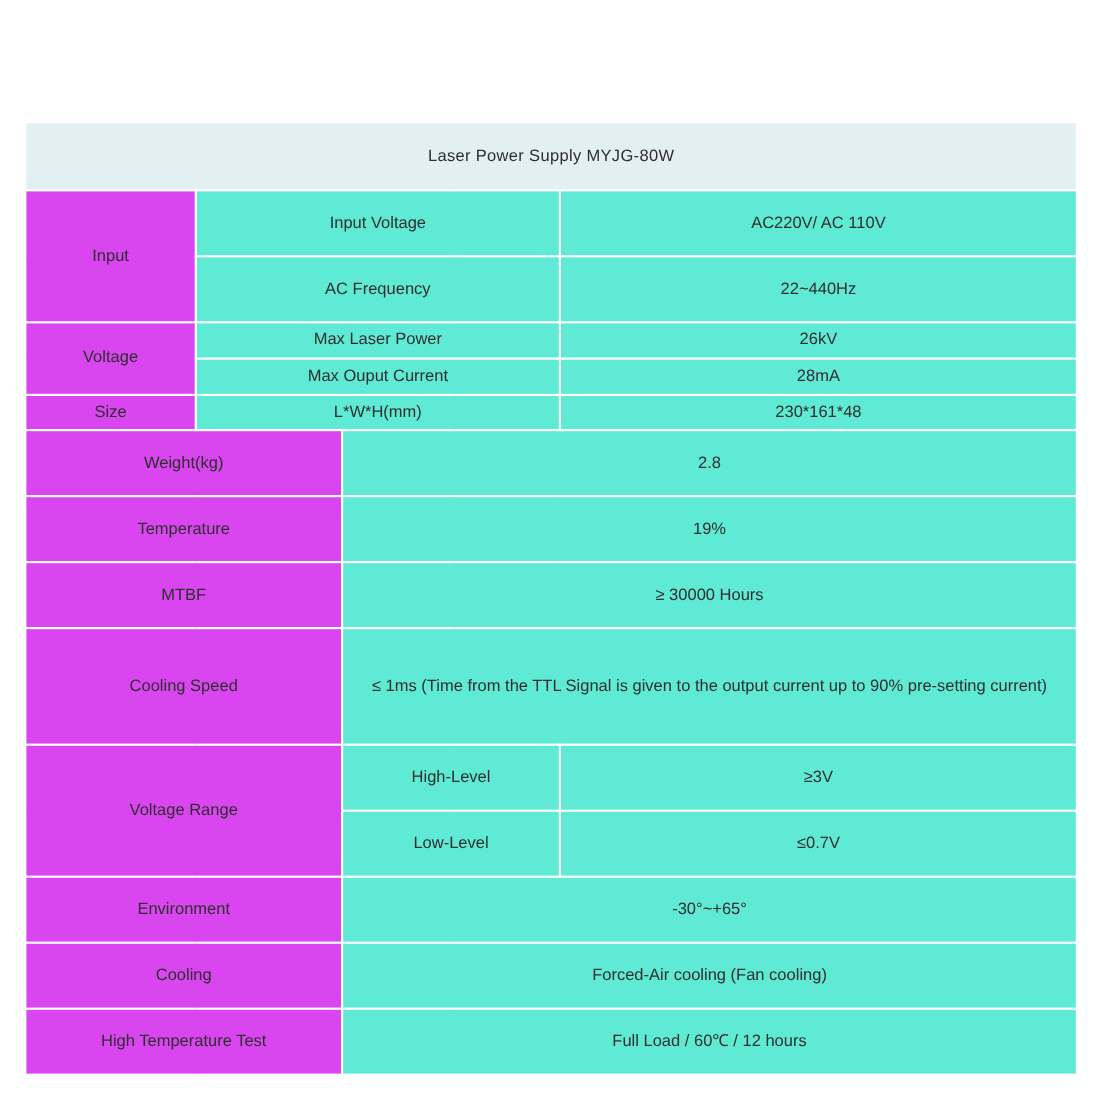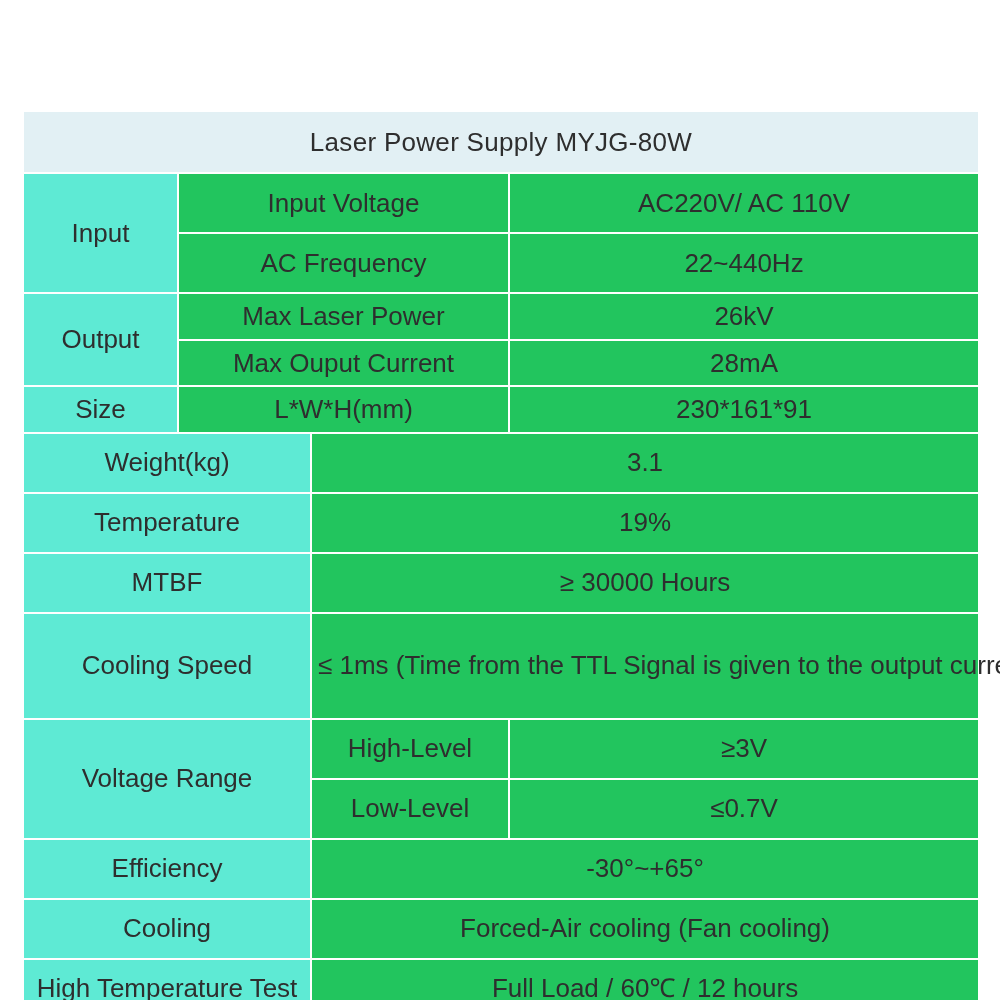--- a/index.html
+++ b/index.html
@@ -22,27 +22,27 @@
     top: 110px;
     width: 956px;
     border-collapse: collapse;
     table-layout: fixed;
   }
   table.spec td {
     border: 2px solid #ffffff;
     text-align: center;
     vertical-align: middle;
     color: #2e2e2e;
-    font-size: 26px;
+    font-size: 15px;
     line-height: 1.25;
     padding: 6px 6px;
     white-space: nowrap;
   }
-  .lbl { background: #5eead4; }
-  .val { background: #22c55e; }
+  .lbl { background: #d946ef; }
+  .val { background: #5eead4; }
   .title-cell {
     background: #e2f0f4;
     font-size: 26px;
     height: 48px;
     letter-spacing: 0.3px;
   }
   .tall { height: 46px; }
   .wrapval { white-space: normal; line-height: 1.32; font-size: 23px; padding: 10px 14px; }
 </style>
 </head>
@@ -64,36 +64,36 @@
       <tr>
         <td class="lbl tall" rowspan="2">Input</td>
         <td class="val tall" colspan="3">Input Voltage</td>
         <td class="val tall">AC220V/ AC 110V</td>
       </tr>
       <tr>
         <td class="val tall" colspan="3">AC Frequency</td>
         <td class="val tall">22~440Hz</td>
       </tr>
       <tr>
-        <td class="lbl" rowspan="2">Output</td>
+        <td class="lbl" rowspan="2">Voltage</td>
         <td class="val" colspan="3">Max Laser Power</td>
         <td class="val">26kV</td>
       </tr>
       <tr>
         <td class="val" colspan="3">Max Ouput Current</td>
         <td class="val">28mA</td>
       </tr>
       <tr>
         <td class="lbl">Size</td>
         <td class="val" colspan="3">L*W*H(mm)</td>
-        <td class="val">230*161*91</td>
+        <td class="val">230*161*48</td>
       </tr>
       <tr>
         <td class="lbl tall" colspan="2">Weight(kg)</td>
-        <td class="val tall" colspan="3">3.1</td>
+        <td class="val tall" colspan="3">2.8</td>
       </tr>
       <tr>
         <td class="lbl tall" colspan="2">Temperature</td>
         <td class="val tall" colspan="3">19%</td>
       </tr>
       <tr>
         <td class="lbl tall" colspan="2">MTBF</td>
         <td class="val tall" colspan="3">≥ 30000 Hours</td>
       </tr>
       <tr>
@@ -103,21 +103,21 @@
       <tr>
         <td class="lbl" colspan="2" rowspan="2">Voltage Range</td>
         <td class="val tall" colspan="2">High-Level</td>
         <td class="val tall">≥3V</td>
       </tr>
       <tr>
         <td class="val tall" colspan="2">Low-Level</td>
         <td class="val tall">≤0.7V</td>
       </tr>
       <tr>
-        <td class="lbl tall" colspan="2">Efficiency</td>
+        <td class="lbl tall" colspan="2">Environment</td>
         <td class="val tall" colspan="3">-30°~+65°</td>
       </tr>
       <tr>
         <td class="lbl tall" colspan="2">Cooling</td>
         <td class="val tall" colspan="3">Forced-Air cooling (Fan cooling)</td>
       </tr>
       <tr>
         <td class="lbl tall" colspan="2">High Temperature Test</td>
         <td class="val tall" colspan="3">Full Load / 60℃ / 12 hours</td>
       </tr>

